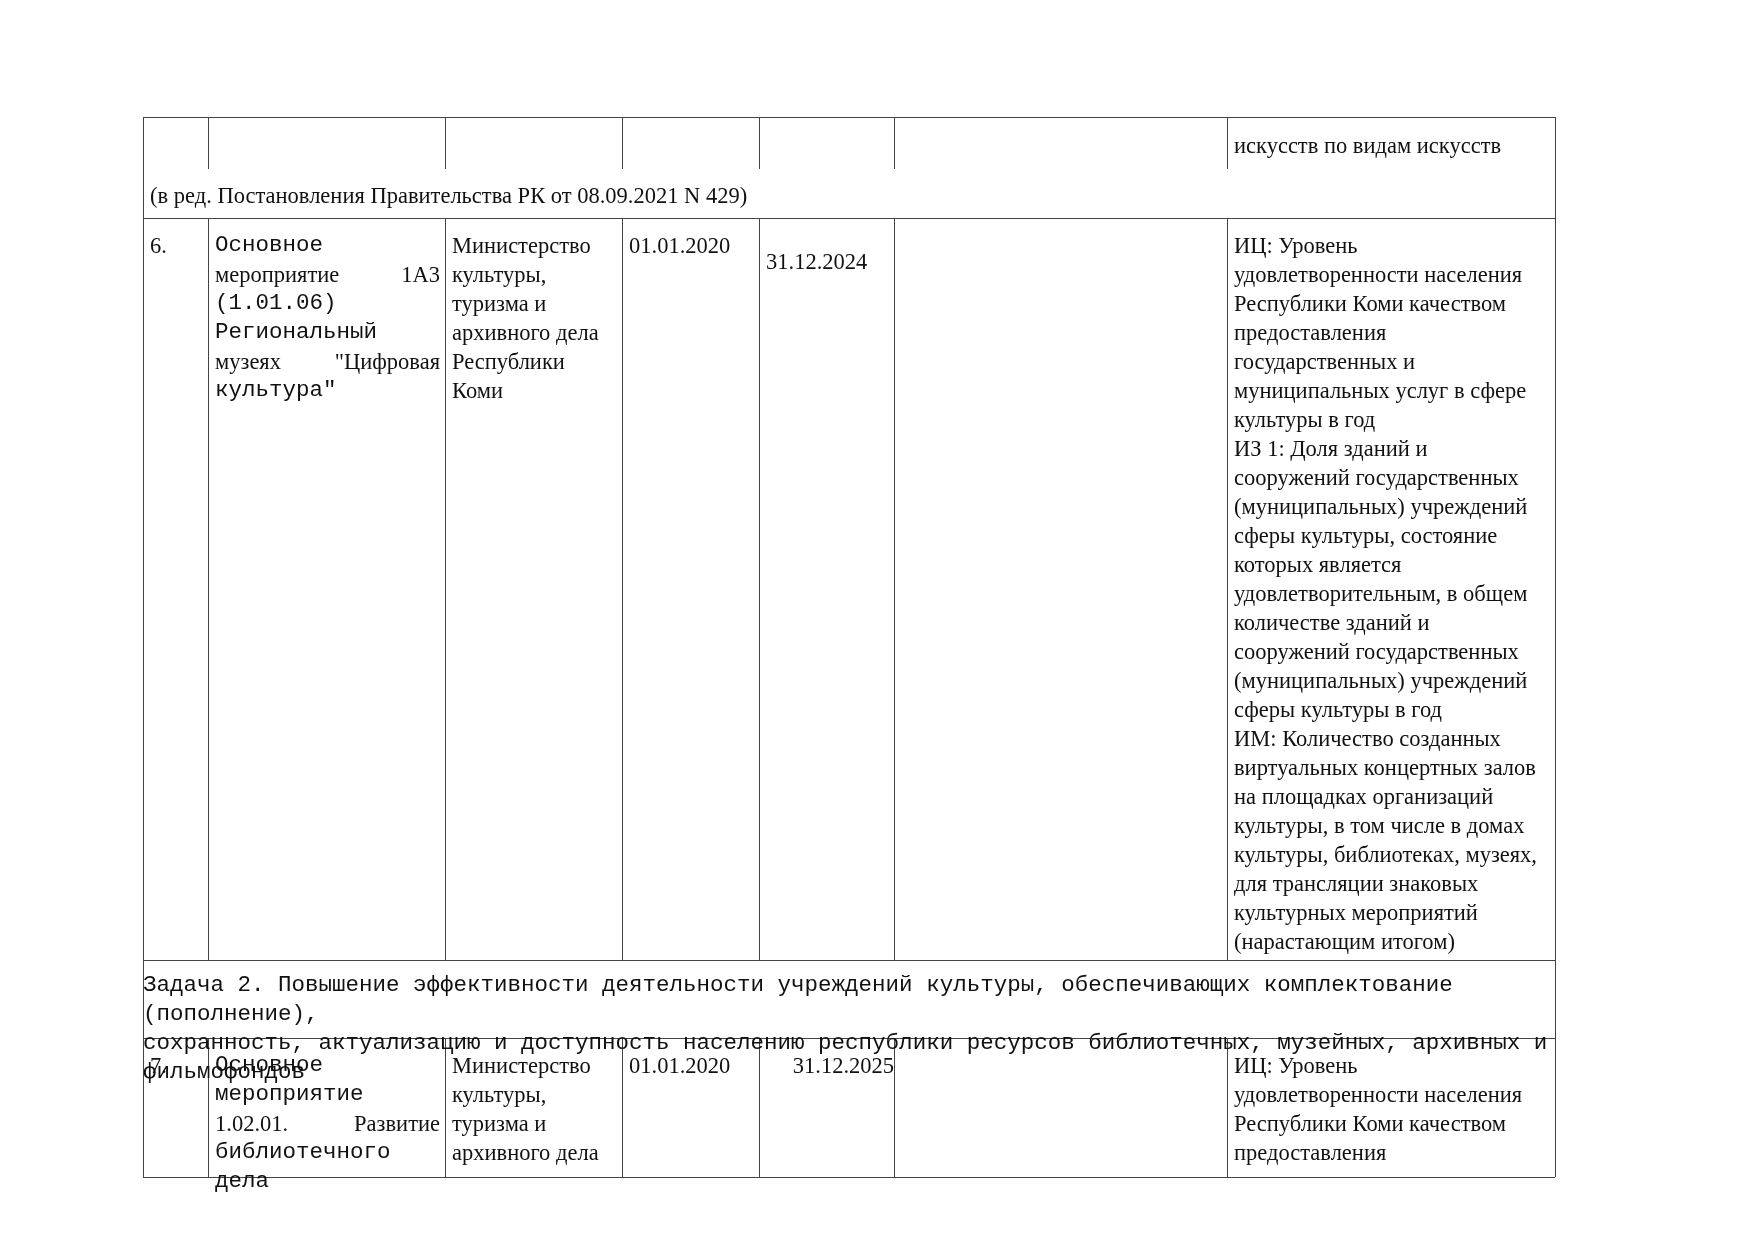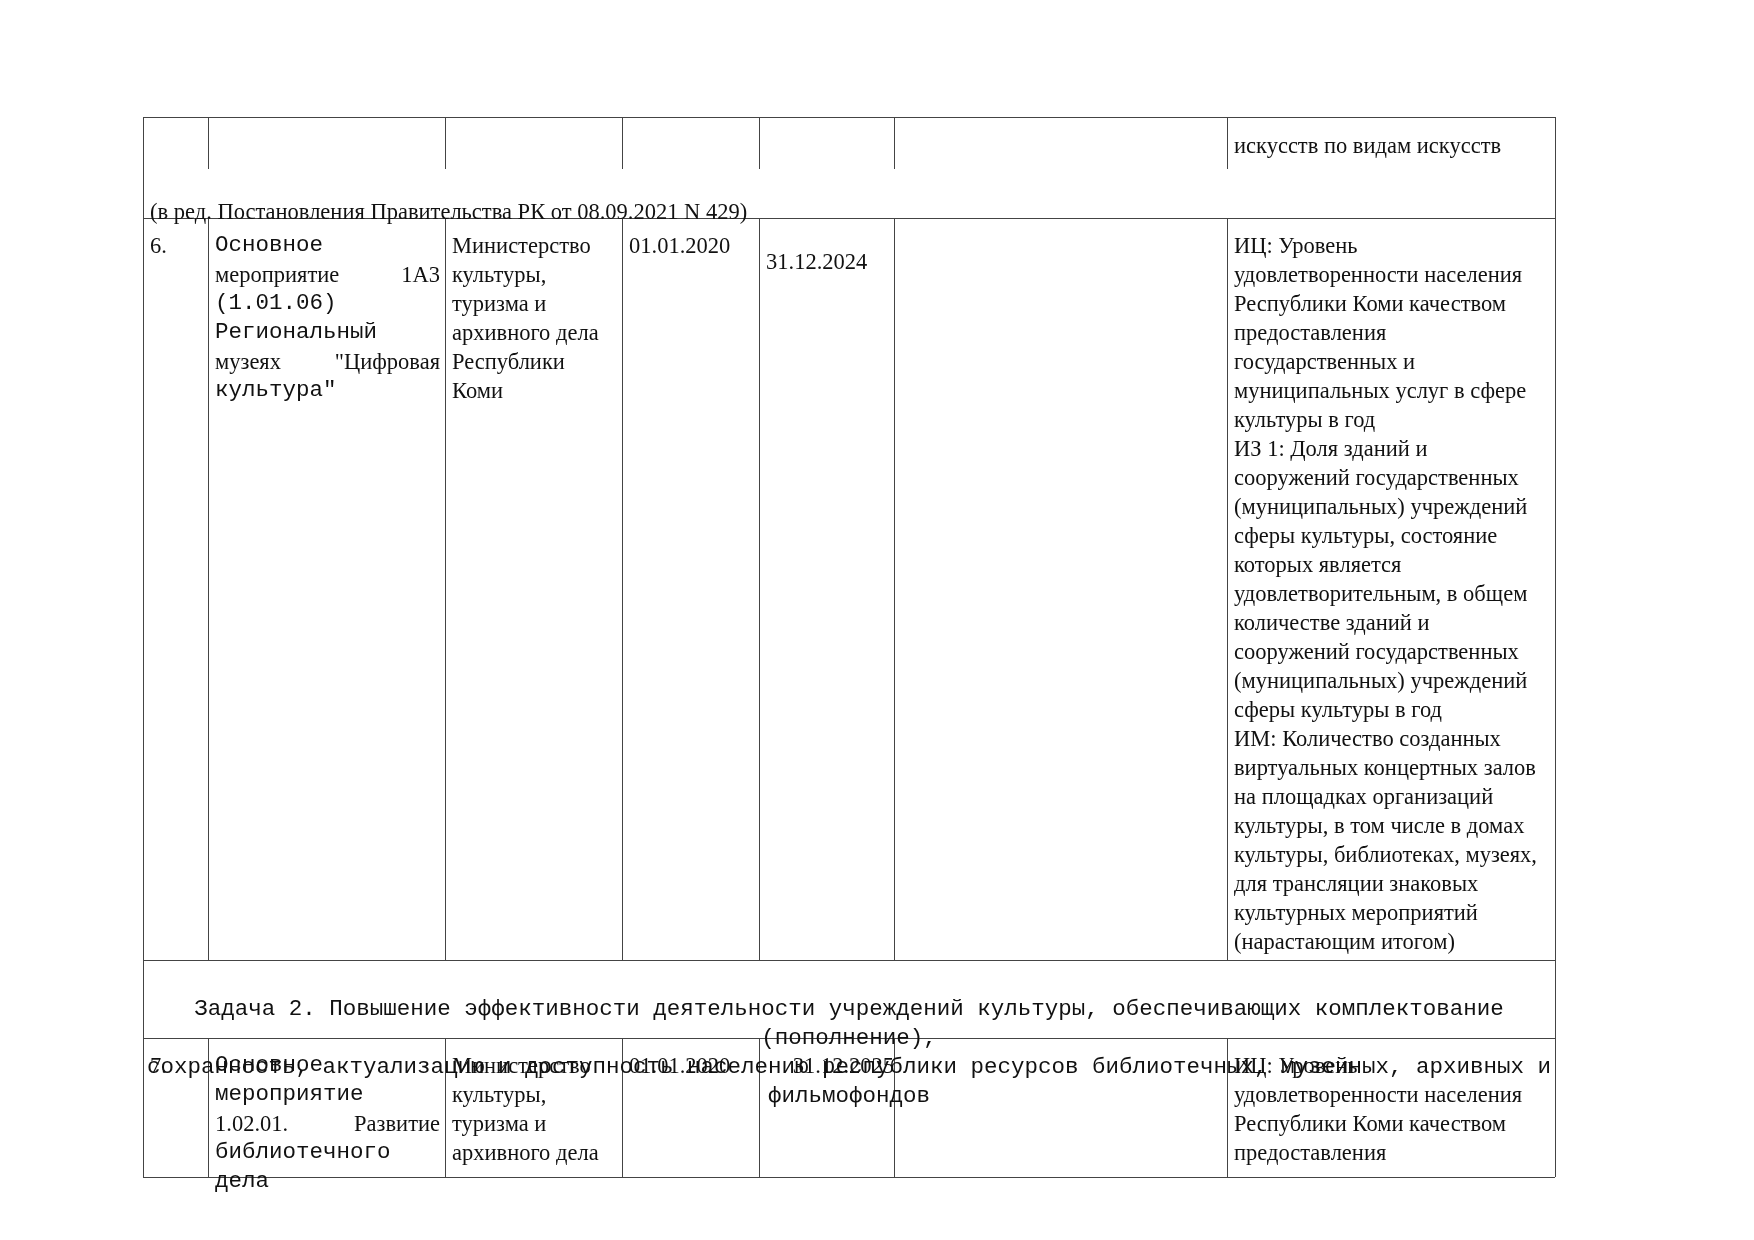--- a/index.html
+++ b/index.html
@@ -2,21 +2,21 @@
 <html><head>
 <meta charset="utf-8">
 <style>
   html, body { margin: 0; padding: 0; background: #ffffff; }
   body { width: 1754px; height: 1240px; position: relative; overflow: hidden;
          font-family: "Liberation Serif", "DejaVu Serif", serif; color: #111; }
   .page { position: absolute; left: 0; top: 0; width: 1754px; height: 929px; }
   .vline { position: absolute; width: 0; border-left: 1.5px solid #444; }
   .hline { position: absolute; height: 0; border-top: 1.5px solid #444; }
   .cell { position: absolute; font-size: 22.5px; line-height: 29px; white-space: pre-line; }
-  .center { text-align: center; margin-top: 24px; }
+  .center { text-align: left; }
   .line { display: block; font-family: Liberation Mono, monospace; }
   .jline { display: flex; justify-content: space-between; }
 </style>
 </head>
 <body>
 
 <div class="page">
 
   <div class="hline" style="left:143px; top:117px; width:1412px;"></div>
   <div class="hline" style="left:143px; top:218px; width:1412px;"></div>
@@ -43,21 +43,21 @@
 
   <div class="vline" style="left:208px; top:1038px; height:139px;"></div>
   <div class="vline" style="left:445px; top:1038px; height:139px;"></div>
   <div class="vline" style="left:622px; top:1038px; height:139px;"></div>
   <div class="vline" style="left:759px; top:1038px; height:139px;"></div>
   <div class="vline" style="left:894px; top:1038px; height:139px;"></div>
   <div class="vline" style="left:1227px; top:1038px; height:139px;"></div>
 
   <div class="cell" style="left:1234px; top:131px; width:318px;">искусств по видам искусств</div>
 
-  <div class="cell" style="left:150px; top:197px; width:1400px;">(в ред. Постановления Правительства РК от 08.09.2021 N 429)</div>
+  <div class="cell" style="left:150px; top:181px; width:1400px;">(в ред. Постановления Правительства РК от 08.09.2021 N 429)</div>
 
   <div class="cell" style="left:150px; top:231px; width:55px;">6.</div>
 
   <div class="cell" style="left:215px; top:231px; width:225px; white-space:normal;">
     <span class="line">Основное</span>
     <span class="jline">
       <span>мероприятие</span>
       <span>1А3</span>
     </span>
     <span class="line">(1.01.06)</span>

